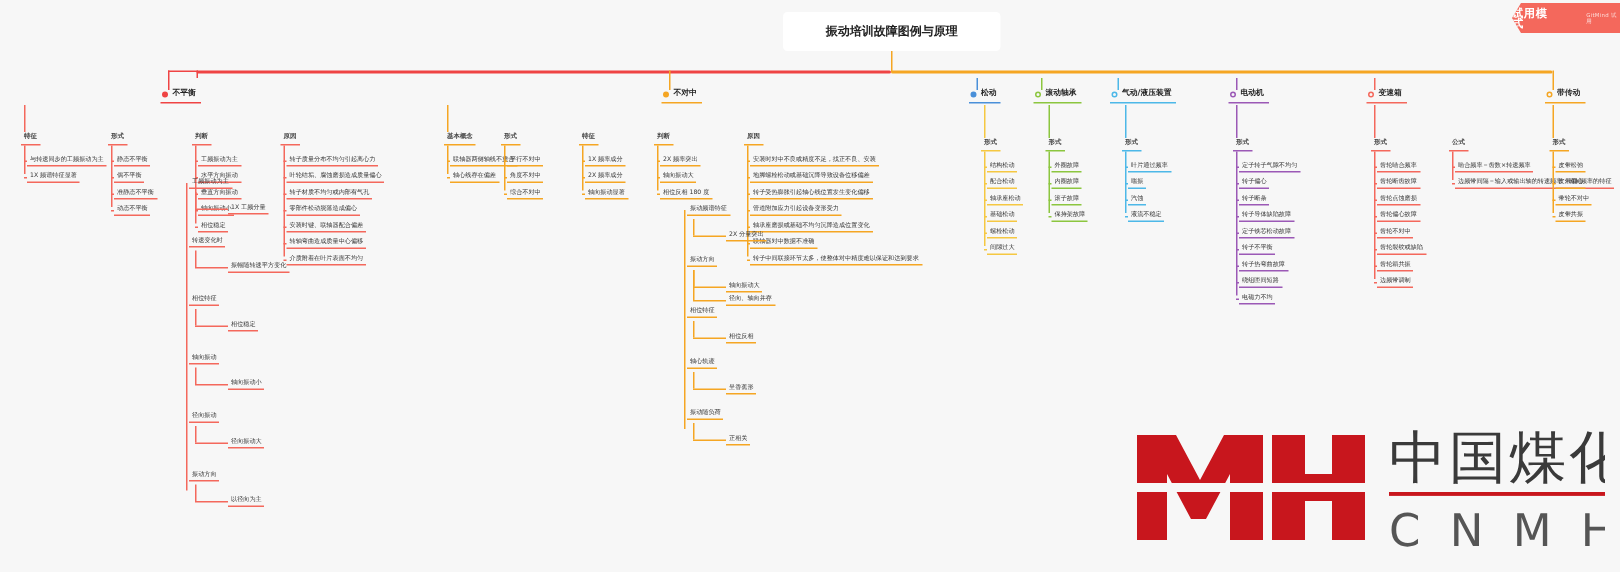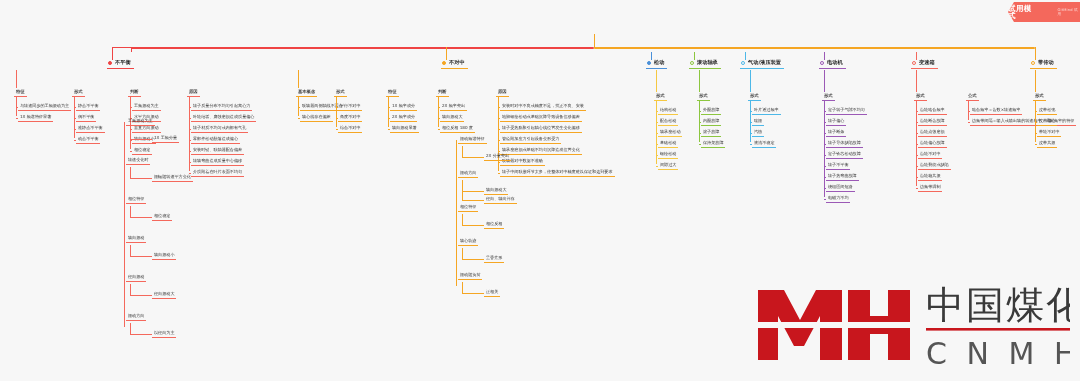--- a/index.html
+++ b/index.html
@@ -63,20 +63,23 @@
 </head>
 <body>
 
 <div id="canvas">
 
   <div class="trial-badge">
     <span class="t1">试用模式</span>
     <span class="t2">GitMind 试用</span>
   </div>
 
+  <div class="root-node">
+    <span>振动培训故障图例与原理</span>
+  </div>
 
   <div class="stem" style="left:594px;top:34px;height:14px;background:#f5a623;"></div>
 
   <div class="trunk" style="left:131px;top:47px;width:463px;background:#ef4444;"></div>
   <div class="trunk" style="left:594px;top:47px;width:441px;background:#f5a623;"></div>
 
   <div class="vline" style="left:131px;top:47px;height:5px;background:#ef4444;"></div>
   <div class="vline" style="left:1035px;top:47px;height:5px;background:#f5a623;"></div>
 
   <div class="stem" style="left:112px;top:47px;height:13px;background:#ef4444;"></div>

